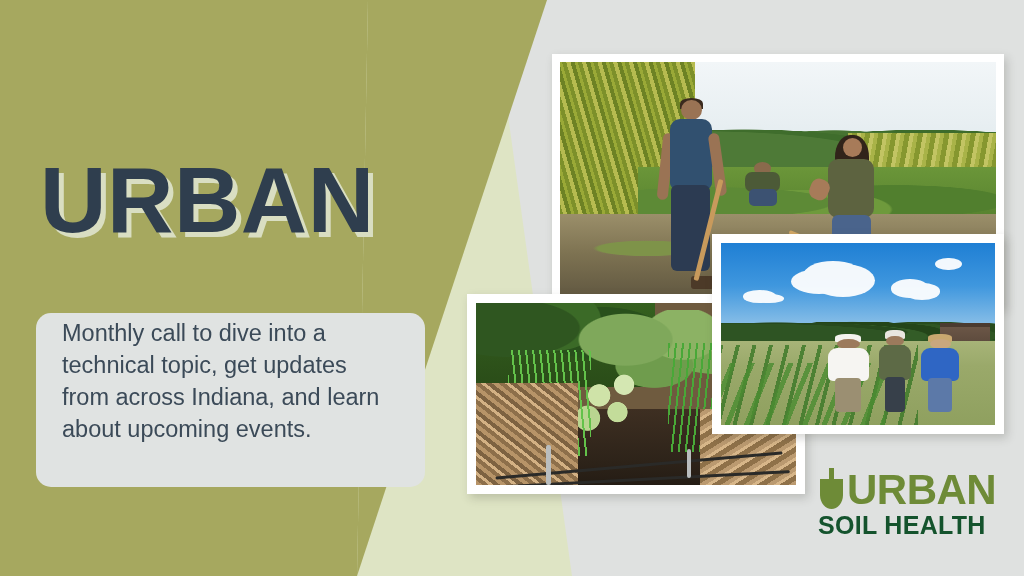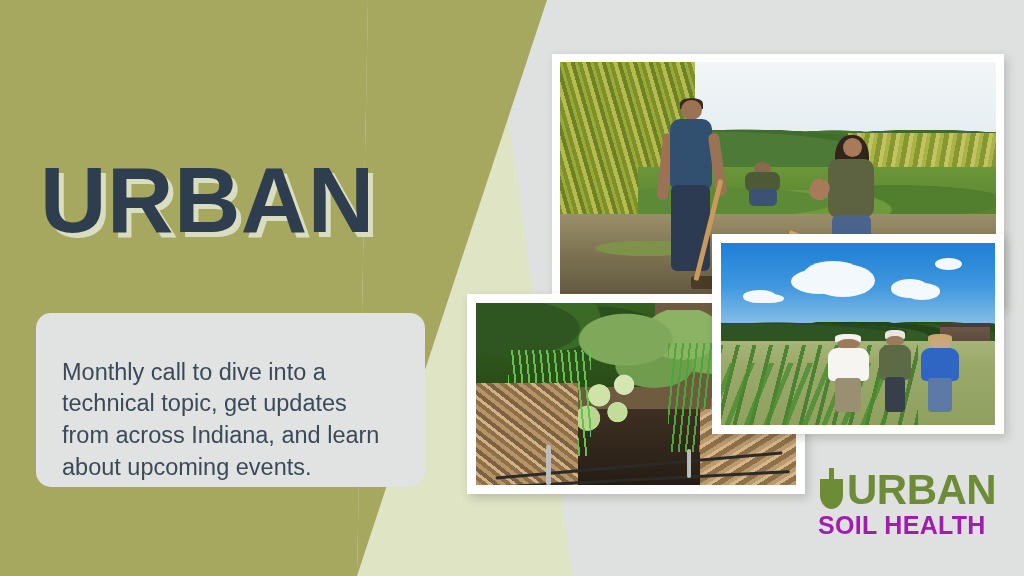--- a/index.html
+++ b/index.html
@@ -37,21 +37,21 @@
     text-shadow:5px 5px 0 #d9dec2;
     text-transform:uppercase;
   }
   .headline .l2{display:block;}
 
   
   .desc-card{
     position:absolute;left:36px;top:313px;width:389px;height:174px;
     background:#e0e3e2;border-radius:15px;
     box-sizing:border-box;padding:20px 28px 18px 26px;
-    display:flex;align-items:flex-start;
+    display:flex;align-items:flex-end;
   }
   .desc-text{
     font-size:23.5px;line-height:1.36;color:#3b4a58;font-weight:400;
   }
 
   
   .photo{
     position:absolute;background:#fff;
     box-shadow:3px 4px 9px rgba(60,60,50,0.22);
     box-sizing:border-box;
@@ -209,21 +209,21 @@
 
   
   .logo{position:absolute;left:818px;top:466px;width:186px;height:70px;z-index:6;}
   .logo-row1{display:flex;align-items:flex-end;height:44px;}
   .logo-mark{width:27px;height:42px;position:relative;margin-right:2px;}
   .logo-urban{
     font-size:42px;line-height:40px;font-weight:800;color:#6e8b37;
     letter-spacing:-0.5px;font-family:"Liberation Sans",sans-serif;
   }
   .logo-sub{
-    font-size:25px;font-weight:800;color:#a21caf;letter-spacing:0.3px;
+    font-size:25px;font-weight:800;color:#14532d;letter-spacing:0.3px;
     margin-top:1px;font-family:"Liberation Sans",sans-serif;
   }
 </style>
 </head>
 <body>
 
 <div class="stage">
 
   <div class="bg-gray"></div>
   <div class="bg-sage"></div>

